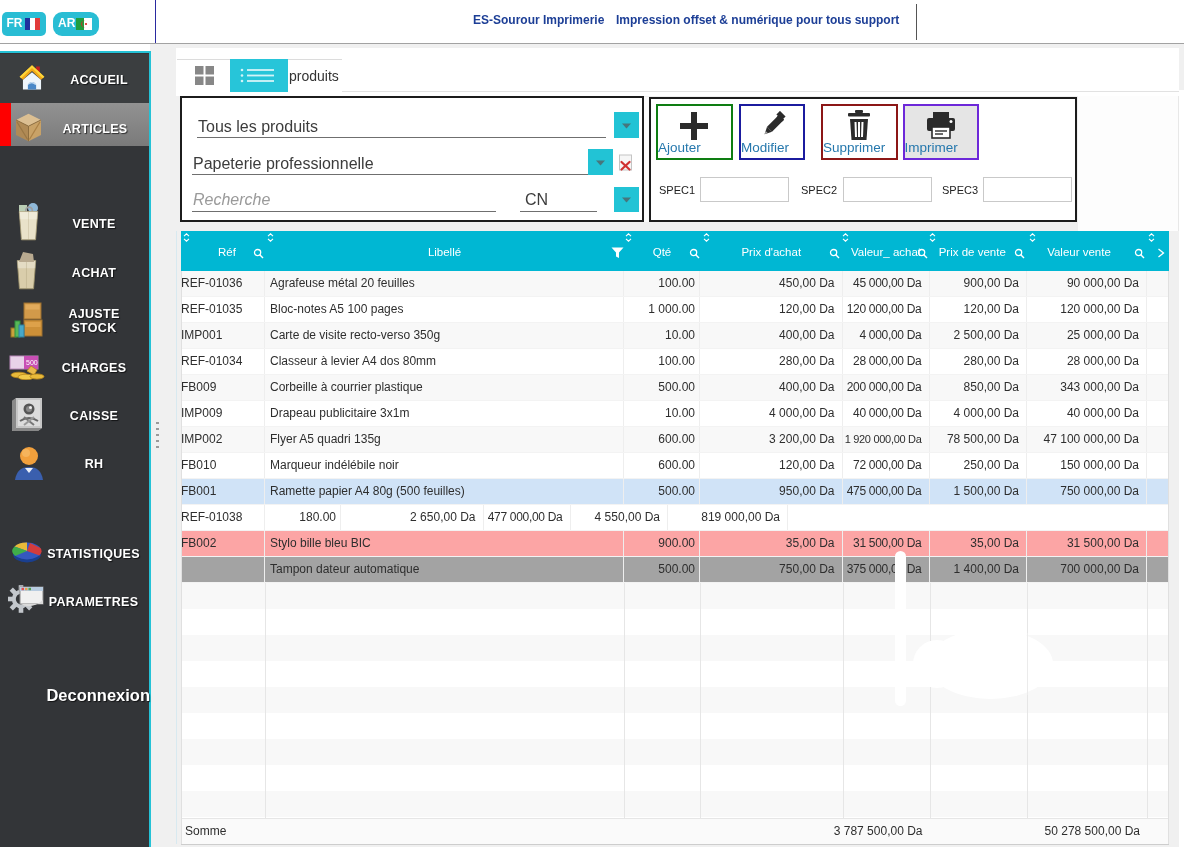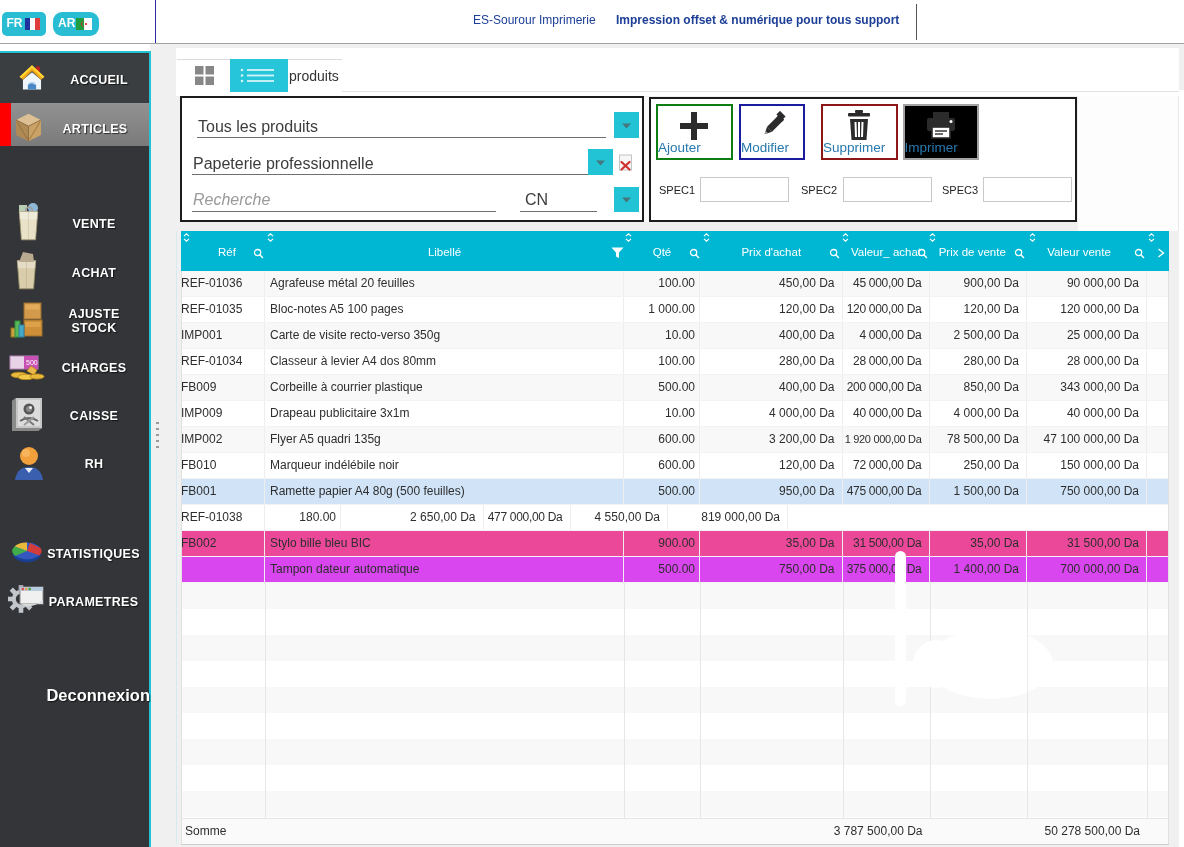--- a/index.html
+++ b/index.html
@@ -34,21 +34,21 @@
     <rect x="10" width="5" height="12" fill="#e23b3b"></rect>
   </svg>
 <div class="a" style="left:53px;top:12px;width:45.5px;height:23.5px;background:#29bdd4;border-radius:9px;color:#fff;font-weight:bold;font-size:12px;line-height:23.5px;padding-left:5px">AR</div>
 <svg class="a" style="left:76px;top:18px" width="16" height="12">
     <rect width="8" height="12" fill="#1e9e3e"></rect>
     <rect x="8" width="8" height="12" fill="#fff"></rect>
     <path d="M9.5 2.6 a3.5 3.5 0 1 0 0 6.8 a2.8 2.8 0 1 1 0 -6.8" fill="#d22"></path>
     <circle cx="10" cy="6" r="1.1" fill="#d22"></circle>
   </svg>
 <div class="a" style="left:155px;top:0;width:1px;height:43px;background:#2a2aa0"></div>
-<div class="a" style="left:473px;top:13px;font-size:12px;font-weight:normal;color:#1c3e96">ES-Sourour Imprimerie</div>
+<div class="a" style="left:473px;top:13px;font-size:12px;font-weight:bold;color:#1c3e96">ES-Sourour Imprimerie</div>
 <div class="a" style="left:616px;top:13px;font-size:12px;font-weight:bold;color:#1c3e96">Impression offset &amp; numérique pour tous support</div>
 <div class="a" style="left:916px;top:4px;width:1px;height:36px;background:#555"></div>
 <div class="a" style="left:0;top:51px;width:151px;height:796px;background:#333538;border-top:2.5px solid #25c2d6;border-right:2px solid #25c2d6"></div>
 <div class="a" style="left:0;top:53.5px;width:149px;height:49.5px;background:#3b3e40"></div>
 <svg class="a" style="left:18px;top:64px" width="28" height="28" viewBox="0 0 32 34">
 <rect x="21" y="3" width="4.5" height="8" fill="#c02020"></rect>
 <polygon points="16,10 27,19 27,31 5,31 5,19" fill="#eef5fb"></polygon>
 <polygon points="16,1.5 31,15.5 27,19 16,8.5 5,19 1,15.5" fill="#f3a816"></polygon>
 <polygon points="16,1.5 31,15.5 29,17.2 16,5 3,17.2 1,15.5" fill="#fdd63a"></polygon>
 <path d="M11 31 L11 25 q5 -6 10 0 L21 31 Z" fill="#4a88c8"></path>
@@ -239,21 +239,21 @@
 <rect x="3" y="3" width="22" height="3.5" rx="1" fill="#2b2b2b"></rect>
 <path d="M5 9 L23 9 L21.5 30 L6.5 30 Z" fill="#2b2b2b"></path>
 <g stroke="#fff" stroke-width="2">
         <line x1="10.5" y1="12" x2="11" y2="27"></line>
         <line x1="14" y1="12" x2="14" y2="27"></line>
         <line x1="17.5" y1="12" x2="17" y2="27"></line>
       </g>
 </svg>
     <div class="btnl">Supprimer</div>
   </div>
-<div class="a" style="left:902.5px;top:103.5px;width:76.5px;height:56px;background:#000000;border:2px solid #a3a3a3">
+<div class="a" style="left:902.5px;top:103.5px;width:76.5px;height:56px;background:#e5e5e5;border:2px solid #6d28d9">
     <svg class="a" style="left:50%;top:6px;transform:translateX(-50%)" width="30" height="28" viewBox="0 0 30 28">
 <rect x="7" y="0" width="16" height="7" fill="#2b2b2b"></rect>
 <rect x="1" y="6" width="28" height="13" rx="2" fill="#2b2b2b"></rect>
 <circle cx="25" cy="9.5" r="1.5" fill="#fff"></circle>
 <rect x="6" y="15" width="18" height="11" fill="#fff" stroke="#2b2b2b" stroke-width="1.6"></rect>
 <g stroke="#2b2b2b" stroke-width="1.4">
         <line x1="9" y1="19" x2="21" y2="19"></line>
         <line x1="9" y1="22" x2="17" y2="22"></line>
       </g>
 </svg>
@@ -429,31 +429,31 @@
     </div>
 <div class="row" style="background:#fff">
       <span class="cell c1">REF-01038</span>
       <span class="cell c3">180.00</span>
       <span class="cell c4">2 650,00 Da</span>
       <span class="cell c5">477 000,00 Da</span>
       <span class="cell c6">4 550,00 Da</span>
       <span class="cell c7">819 000,00 Da</span>
       <span class="cell c8"></span>
     </div>
-<div class="row" style="background:#ec4899">
+<div class="row" style="background:#fca5a5">
       <span class="cell c1">FB002</span>
       <span class="cell c2">Stylo bille bleu BIC</span>
       <span class="cell c3">900.00</span>
       <span class="cell c4">35,00 Da</span>
       <span class="cell c5">31 500,00 Da</span>
       <span class="cell c6">35,00 Da</span>
       <span class="cell c7">31 500,00 Da</span>
       <span class="cell c8"></span>
     </div>
-<div class="row" style="background:#d946ef">
+<div class="row" style="background:#a3a3a3">
       <span class="cell c1"></span>
       <span class="cell c2">Tampon dateur automatique</span>
       <span class="cell c3">500.00</span>
       <span class="cell c4">750,00 Da</span>
       <span class="cell c5">375 000,00 Da</span>
       <span class="cell c6">1 400,00 Da</span>
       <span class="cell c7">700 000,00 Da</span>
       <span class="cell c8"></span>
     </div>
 </div>

